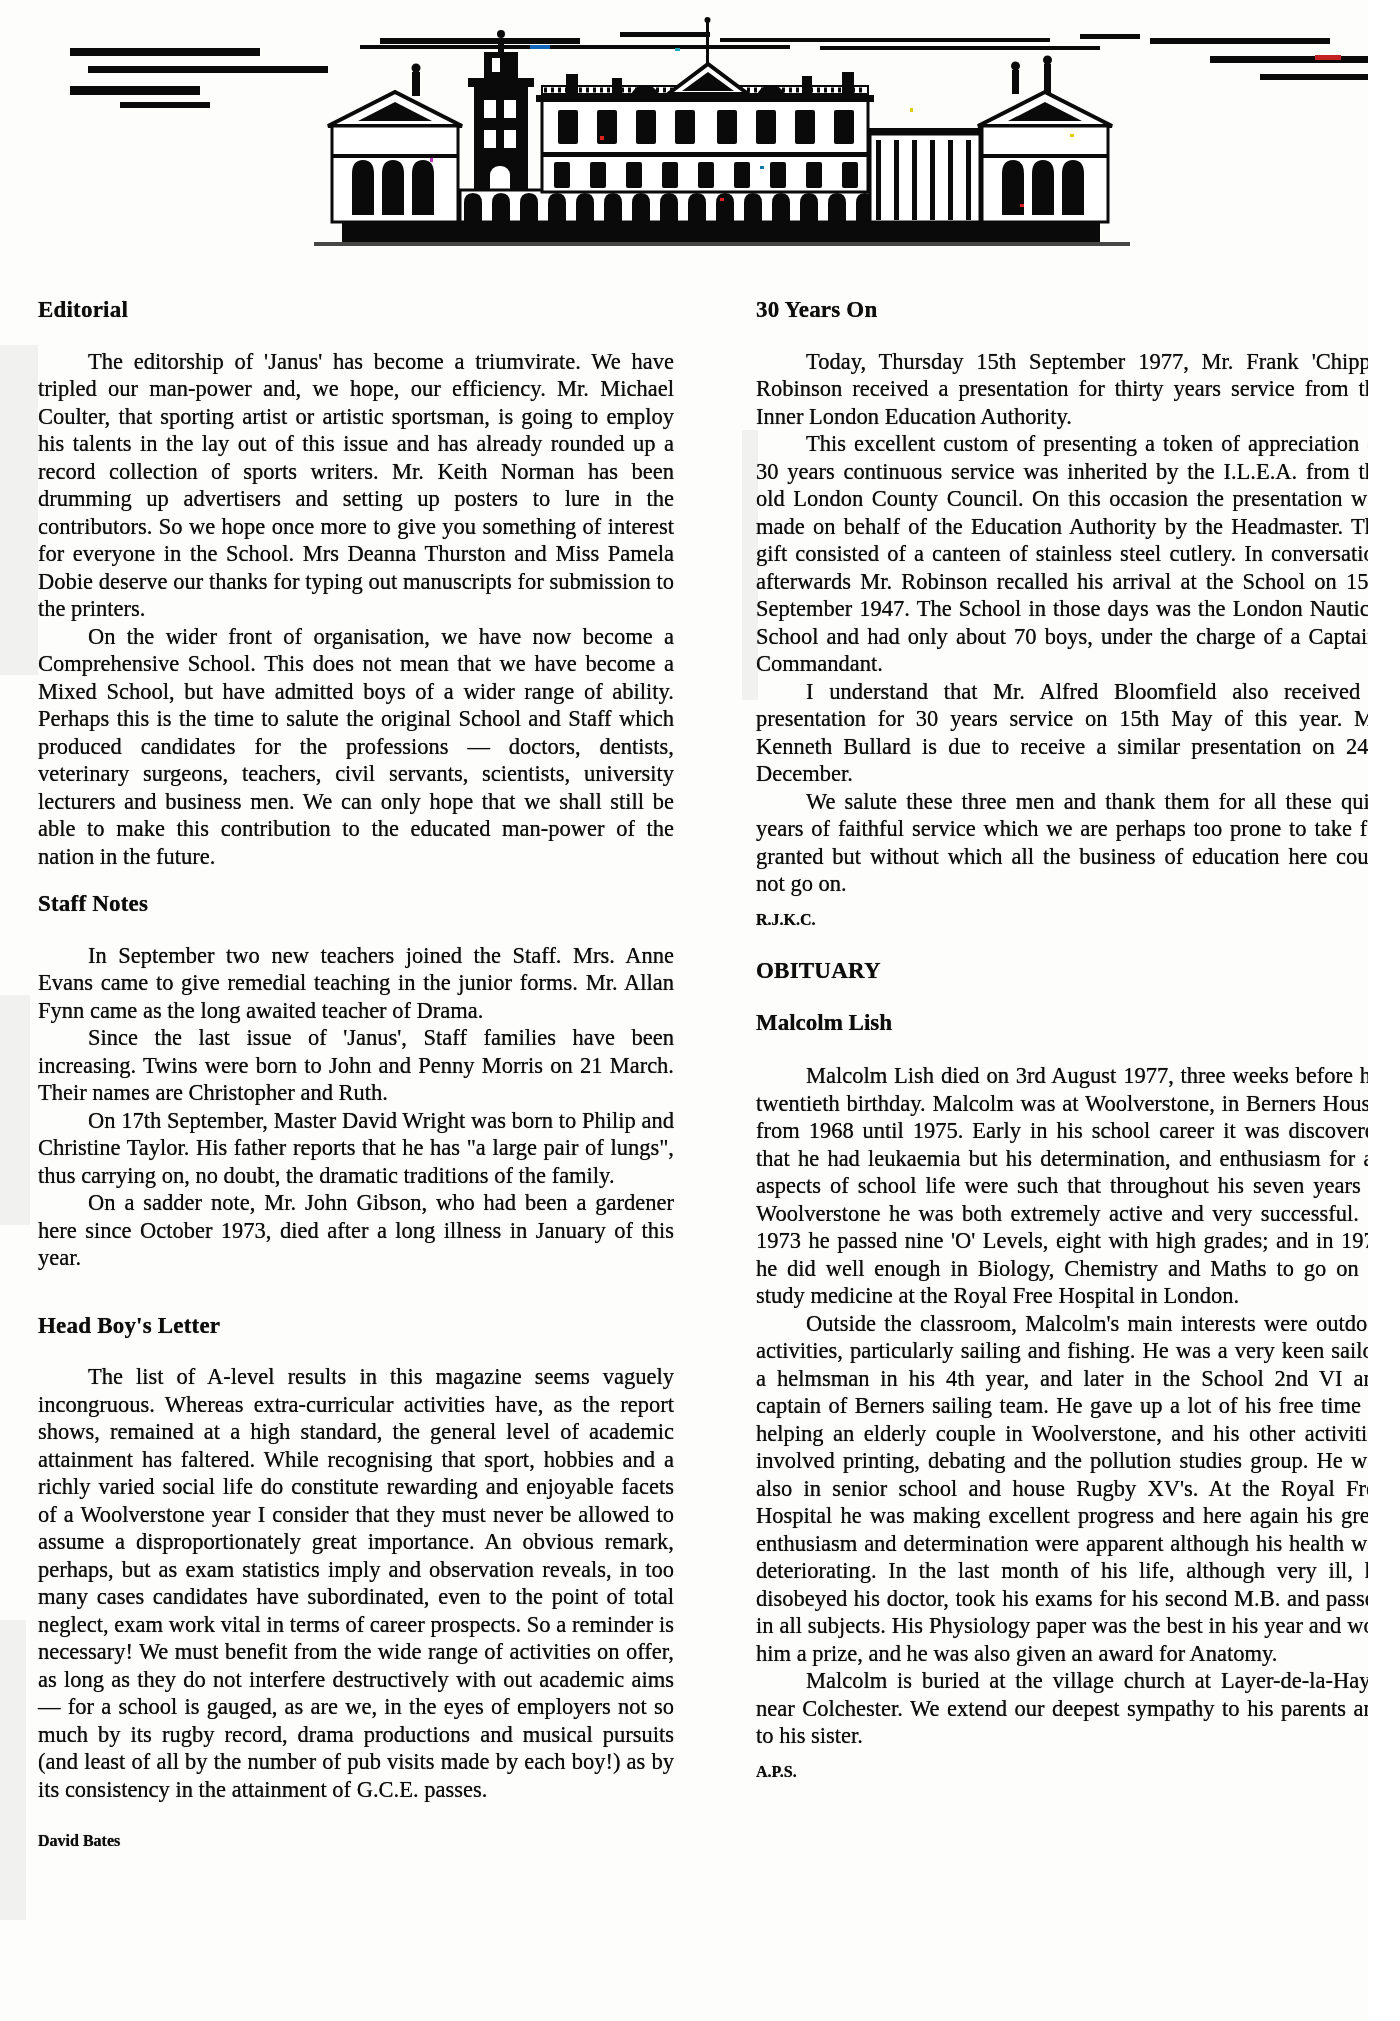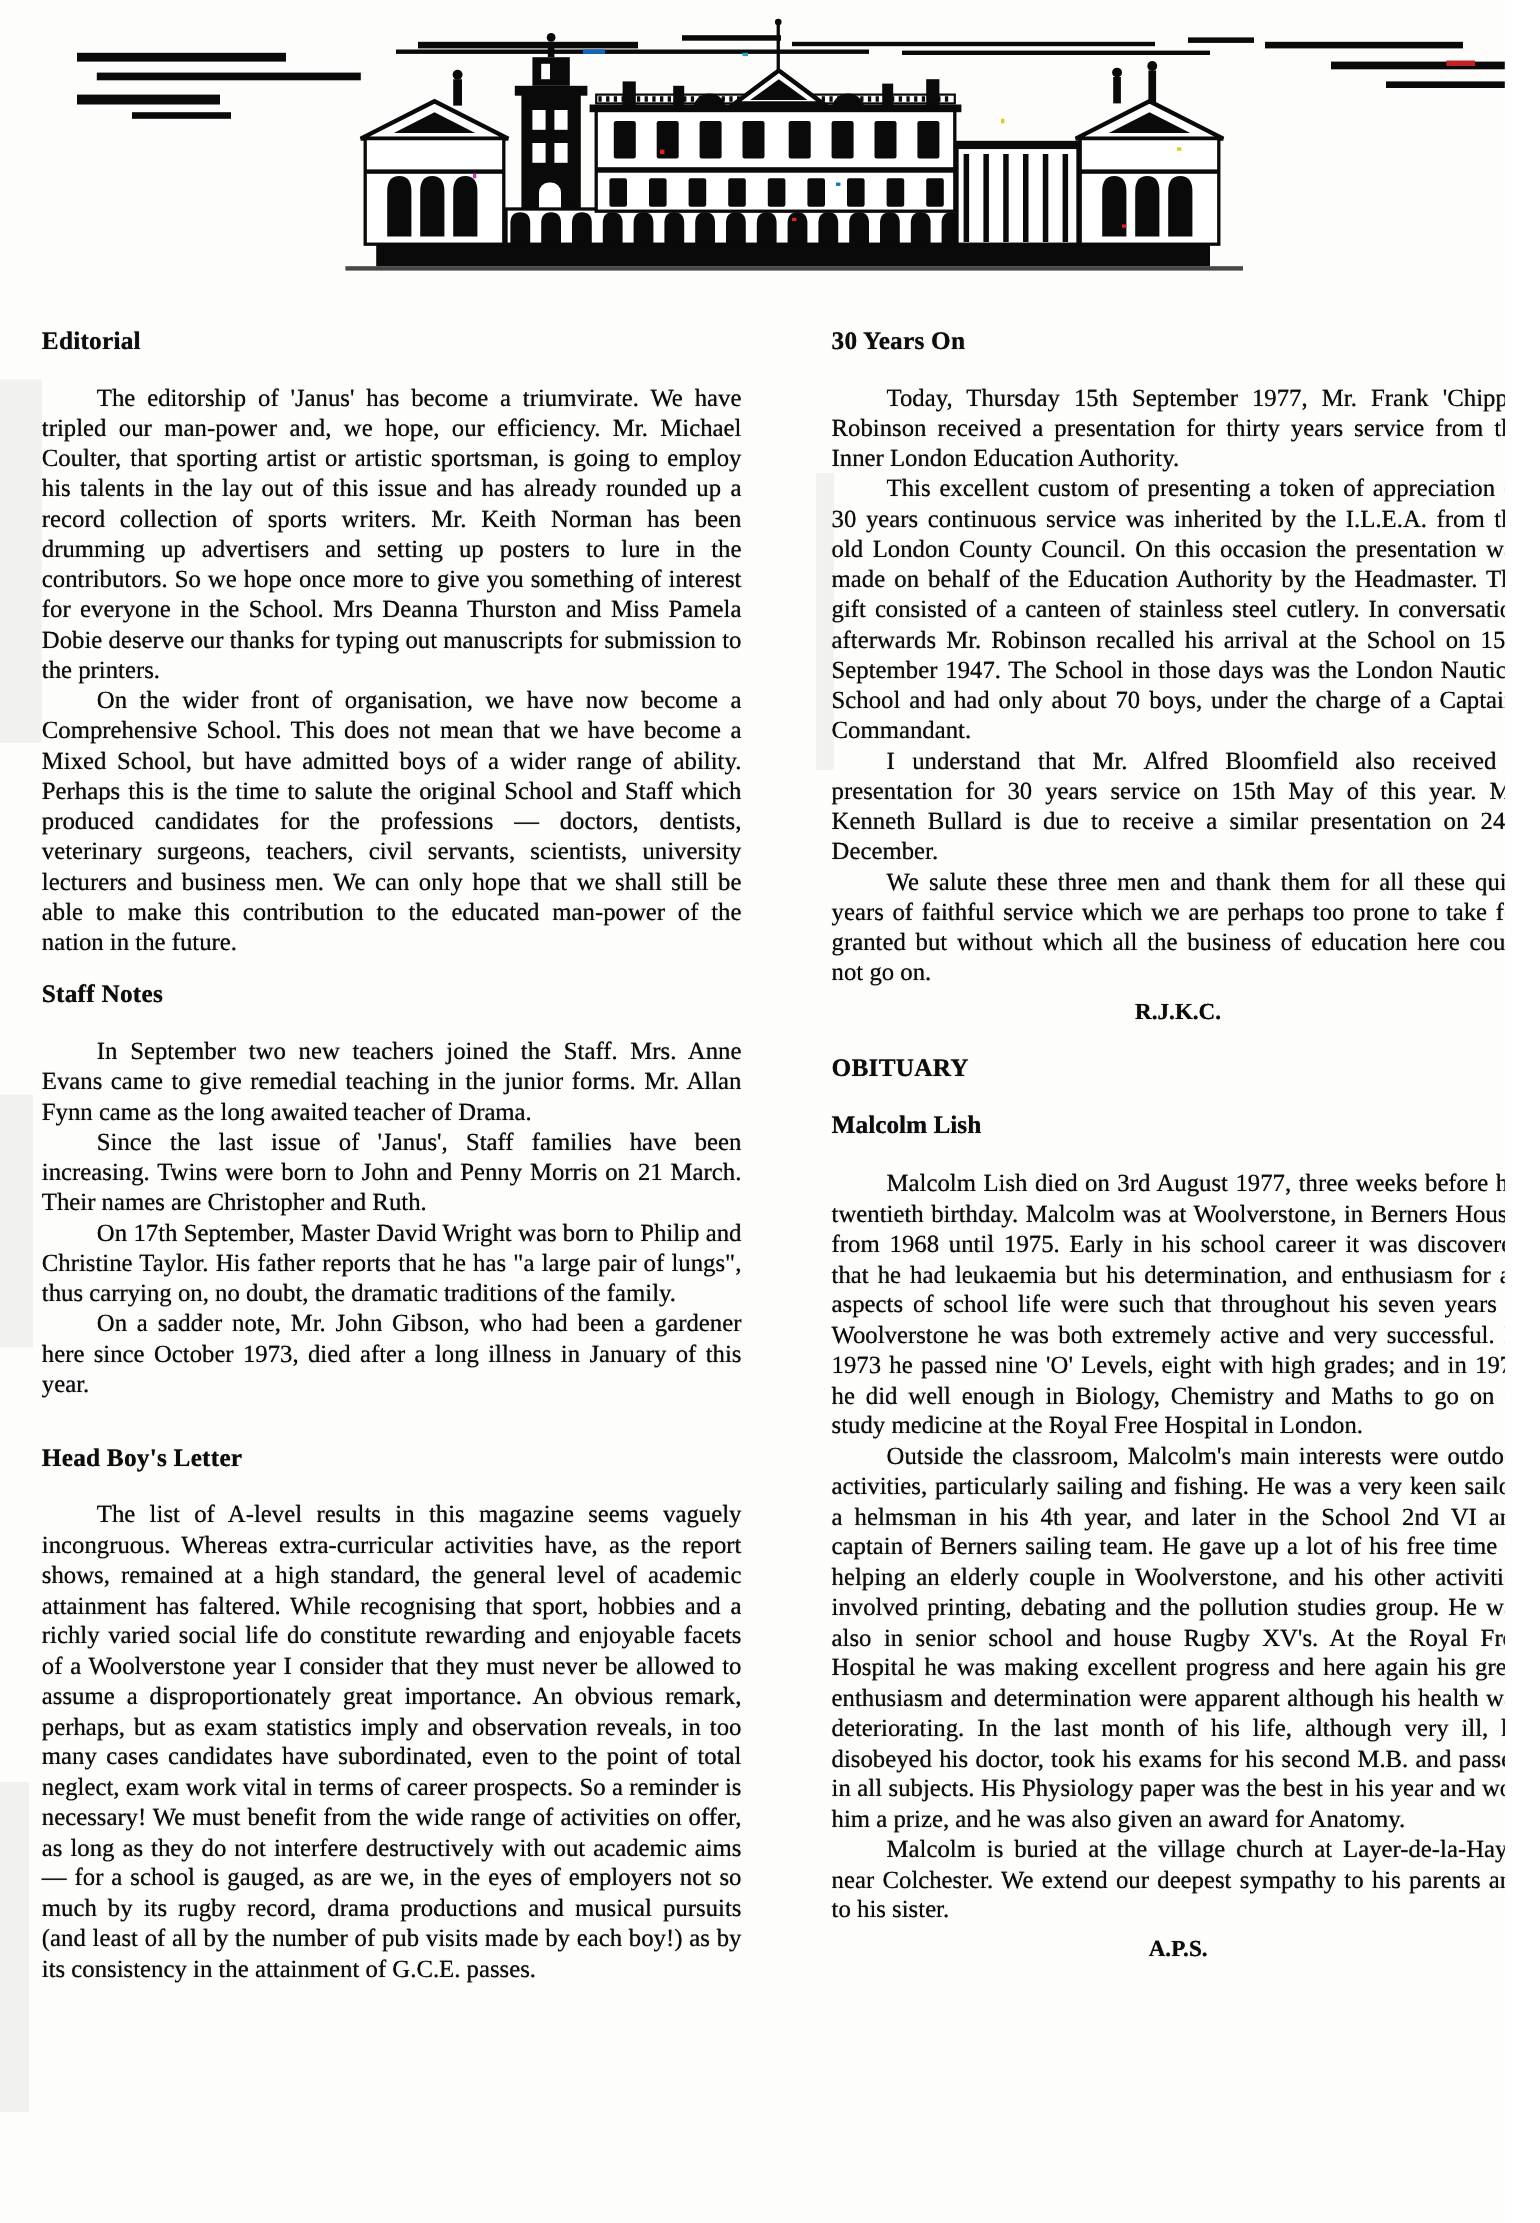--- a/index.html
+++ b/index.html
@@ -51,23 +51,23 @@
     margin: 20px 0 26px 0;
     text-align: left;
   }
   .mt-staff { margin-top: 20px; }
   .mt-hbl   { margin-top: 40px; }
   .mt-obit  { margin-top: 24px; }
 
   p.body { margin: 0; text-indent: 50px; }
 
   .sig {
-    text-align: center;
+    text-align: left;
     font-weight: 700;
-    font-size: 21px;
+    font-size: 16px;
     margin-top: 24px;
   }
   .sig.tight { margin-top: 8px; }
 </style>
 </head>
 <body>
 
 <div class="page">
 
   <div class="smudge s1"></div>
@@ -228,20 +228,21 @@
       <p class="body">Since the last issue of 'Janus', Staff families have been increasing. Twins were born to John and Penny Morris on 21 March. Their names are Christopher and Ruth.</p>
       <p class="body">On 17th September, Master David Wright was born to Philip and Christine Taylor. His father reports that he has "a large pair of lungs", thus carrying on, no doubt, the dramatic traditions of the family.</p>
       <p class="body">On a sadder note, Mr. John Gibson, who had been a gardener here since October 1973, died after a long illness in January of this year.</p>
     </section>
 
     <section>
       <h2 class="sec-h mt-hbl">Head Boy's Letter</h2>
       <p class="body">The list of A-level results in this magazine seems vaguely incongruous. Whereas extra-curricular activities have, as the report shows, remained at a high standard, the general level of academic attainment has faltered. While recognising that sport, hobbies and a richly varied social life do constitute rewarding and enjoyable facets of a Woolverstone year I consider that they must never be allowed to assume a disproportionately great importance. An obvious remark, perhaps, but as exam statistics imply and observation reveals, in too many cases candidates have subordinated, even to the point of total neglect, exam work vital in terms of career prospects. So a reminder is necessary! We must benefit from the wide range of activities on offer, as long as they do not interfere destructively with out academic aims — for a school is gauged, as are we, in the eyes of employers not so much by its rugby record, drama productions and musical pursuits (and least of all by the number of pub visits made by each boy!) as by its consistency in the attainment of G.C.E. passes.</p>
     </section>
 
+    <div class="sig">David Bates</div>
   </div>
 
   <div class="col col-right">
     <section>
       <h2 class="sec-h">30 Years On</h2>
       <p class="body">Today, Thursday 15th September 1977, Mr. Frank 'Chippy' Robinson received a presentation for thirty years service from the Inner London Education Authority.</p>
       <p class="body">This excellent custom of presenting a token of appreciation of 30 years continuous service was inherited by the I.L.E.A. from the old London County Council. On this occasion the presentation was made on behalf of the Education Authority by the Headmaster. The gift consisted of a canteen of stainless steel cutlery. In conversation afterwards Mr. Robinson recalled his arrival at the School on 15th September 1947. The School in those days was the London Nautical School and had only about 70 boys, under the charge of a Captain-Commandant.</p>
       <p class="body">I understand that Mr. Alfred Bloomfield also received a presentation for 30 years service on 15th May of this year. Mr. Kenneth Bullard is due to receive a similar presentation on 24th December.</p>
       <p class="body">We salute these three men and thank them for all these quiet years of faithful service which we are perhaps too prone to take for granted but without which all the business of education here could not go on.</p>
       <div class="sig tight">R.J.K.C.</div>

